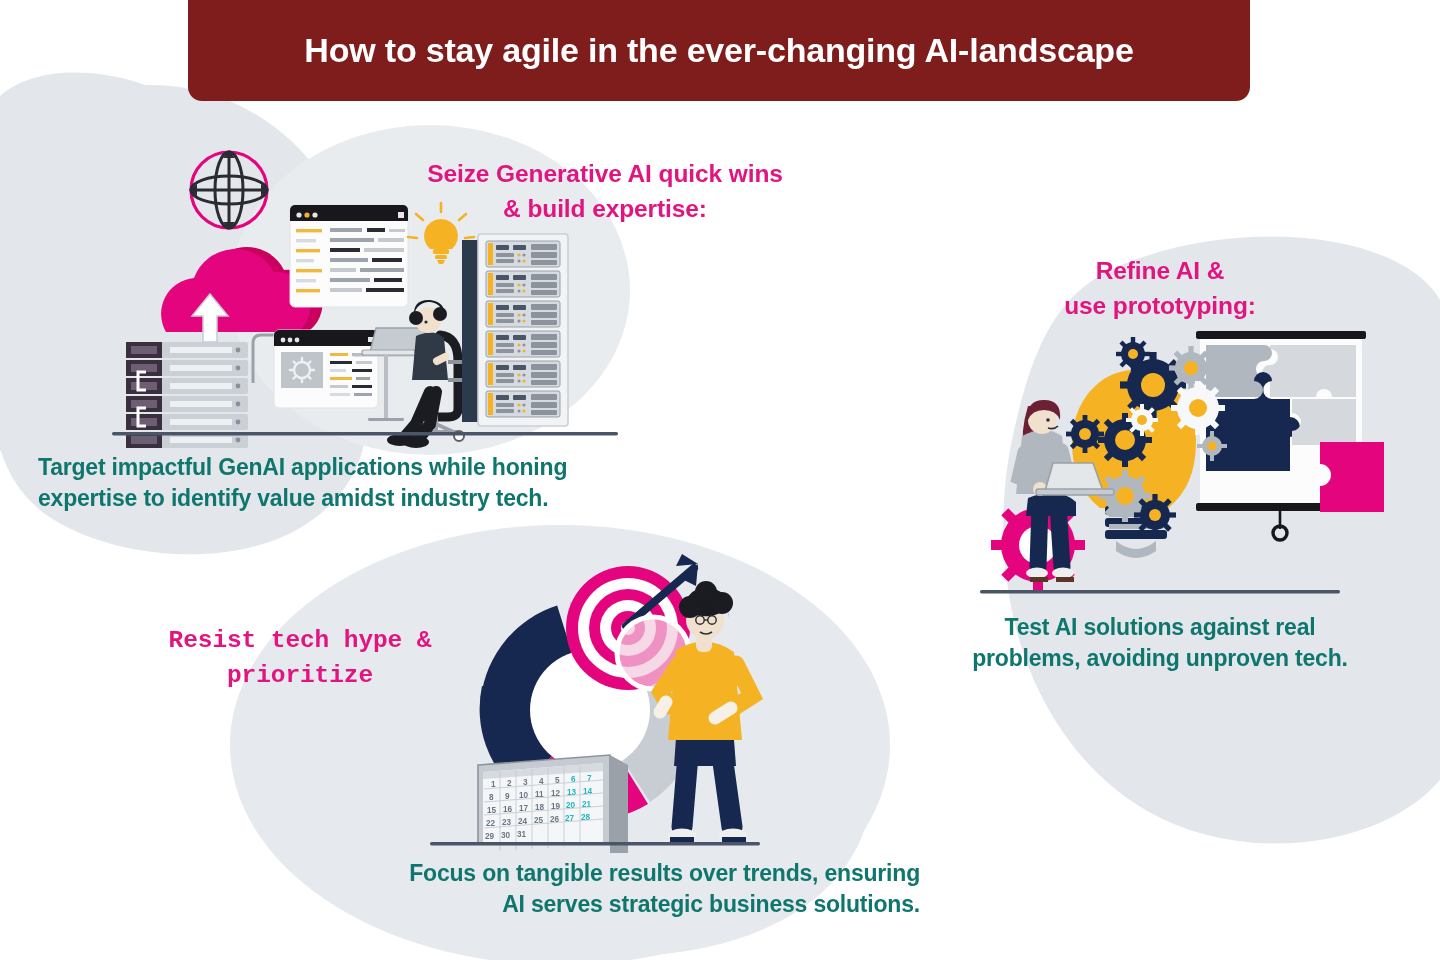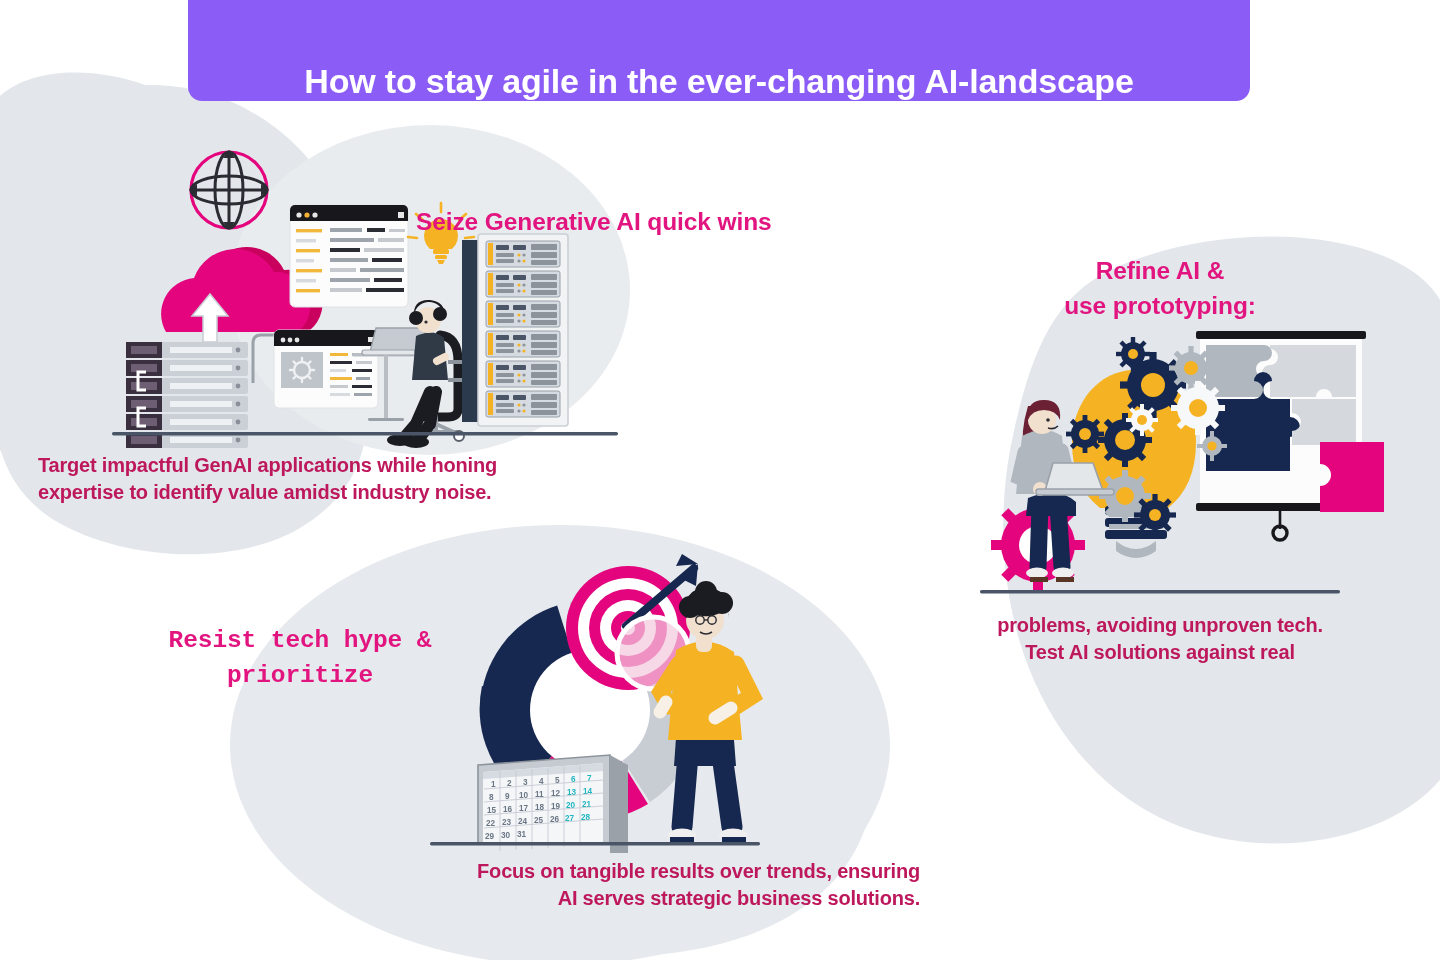--- a/index.html
+++ b/index.html
@@ -9,40 +9,40 @@
     font-family:"Liberation Sans", sans-serif;
     overflow:hidden;
     position:relative;
   }
   #stage{position:absolute;inset:0;width:1440px;height:960px;}
   .layer{position:absolute;left:0;top:0;width:1440px;height:960px;}
   #svg-bg, #svg-art{display:block;}
   
   .title-bar{
     position:absolute;left:188px;top:0;width:1062px;height:101px;
-    background:#8b5cf6;
+    background:#7f1d1d;
     border-bottom-left-radius:14px;border-bottom-right-radius:14px;
-    display:flex;align-items:flex-end;justify-content:center;
+    display:flex;align-items:center;justify-content:center;
     z-index:30;
   }
   .title-bar .title-text{
     color:#ffffff;font-size:34px;font-weight:700;letter-spacing:-0.2px;
     white-space:nowrap;
   }
   
   .txt{position:absolute;z-index:25;}
   .heading{
     color:#E2147F;font-weight:700;font-size:24.5px;line-height:1.42;
     letter-spacing:-0.1px;
   }
   .body-txt{
-    color:#be185d;font-weight:700;font-size:20px;line-height:1.35;
+    color:#0f766e;font-weight:700;font-size:23px;line-height:1.35;
     letter-spacing:-0.2px;
   }
-  #h-seize{left:416px;top:157px;width:410px;margin-top:48px;}
+  #h-seize{left:400px;top:157px;width:410px;text-align:center;}
   #b-seize{left:38px;top:452px;width:680px;text-align:left;}
   #h-refine{left:1005px;top:254px;width:310px;text-align:center;}
   #b-refine{left:910px;top:612px;width:500px;text-align:center;}
   #h-resist{left:100px;top:624px;width:400px;text-align:center;font-family:Liberation Mono, monospace;}
   #b-resist{left:270px;top:858px;width:650px;text-align:right;}
 </style>
 </head>
 <body>
 
 <div id="stage">
@@ -700,33 +700,34 @@
       <rect x="430" y="842" width="330" height="3.4" rx="1.6" fill="#4A5668"></rect>
     </g>
   </svg>
 
   <div class="title-bar">
     <span class="title-text">How to stay agile in the ever-changing AI-landscape</span>
   </div>
 
   <div class="txt heading" id="h-seize">
     <div>Seize Generative AI quick wins</div>
+    <div>&amp; build expertise:</div>
   </div>
   <div class="txt body-txt" id="b-seize">
     <div>Target impactful GenAI applications while honing</div>
-    <div>expertise to identify value amidst industry noise.</div>
+    <div>expertise to identify value amidst industry tech.</div>
   </div>
 
   <div class="txt heading" id="h-refine">
     <div>Refine AI &amp;</div>
     <div>use prototyping:</div>
   </div>
   <div class="txt body-txt" id="b-refine">
+    <div>Test AI solutions against real</div>
     <div>problems, avoiding unproven tech.</div>
-    <div>Test AI solutions against real</div>
   </div>
 
   <div class="txt heading" id="h-resist">
     <div>Resist tech hype &amp; prioritize</div>
   </div>
   <div class="txt body-txt" id="b-resist">
     <div>Focus on tangible results over trends, ensuring</div>
     <div>AI serves strategic business solutions.</div>
   </div>
 

